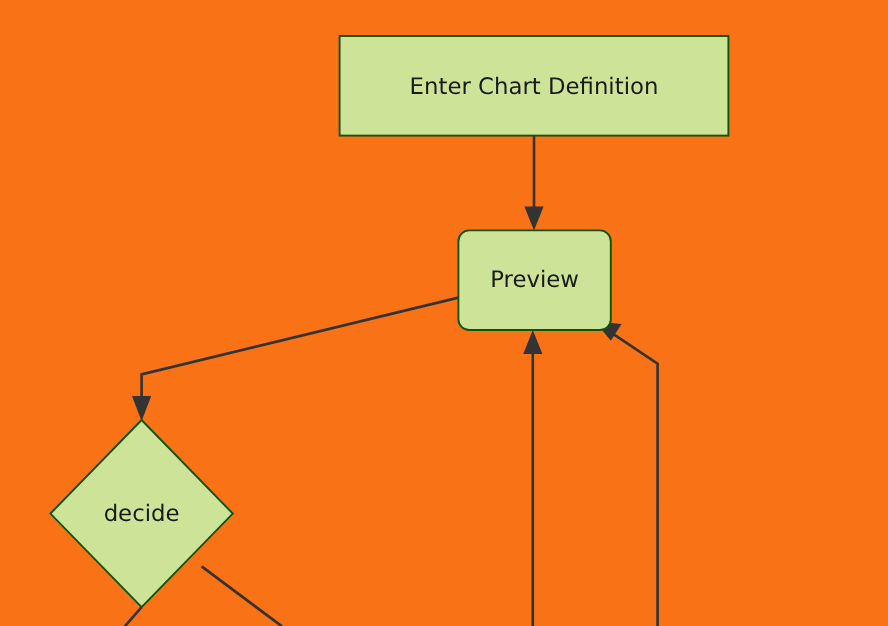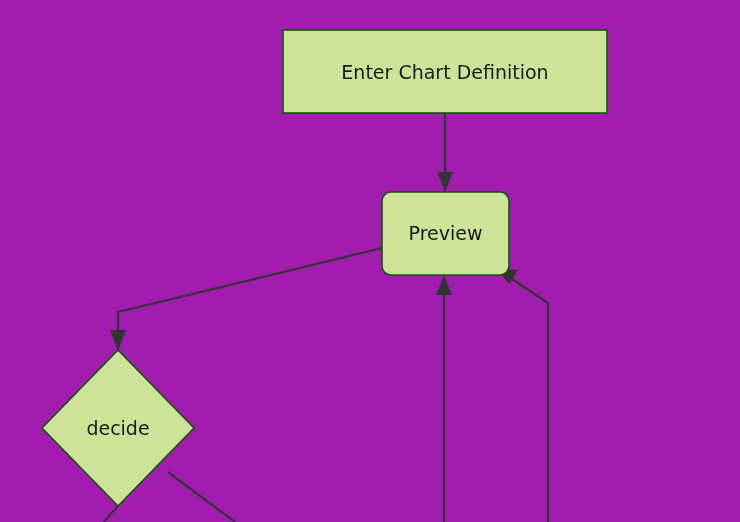--- a/index.html
+++ b/index.html
@@ -10,21 +10,21 @@
   body {
     width: 740px;
     height: 522px;
     overflow: hidden;
     font-family: "DejaVu Sans", sans-serif;
   }
   #flowchart-root {
     position: relative;
     width: 740px;
     height: 522px;
-    background: #a21caf;
+    background: #f97316;
   }
   svg#flow-svg {
     position: absolute;
     top: 0;
     left: 0;
     width: 740px;
     height: 522px;
     display: block;
   }
   .node-shape {

